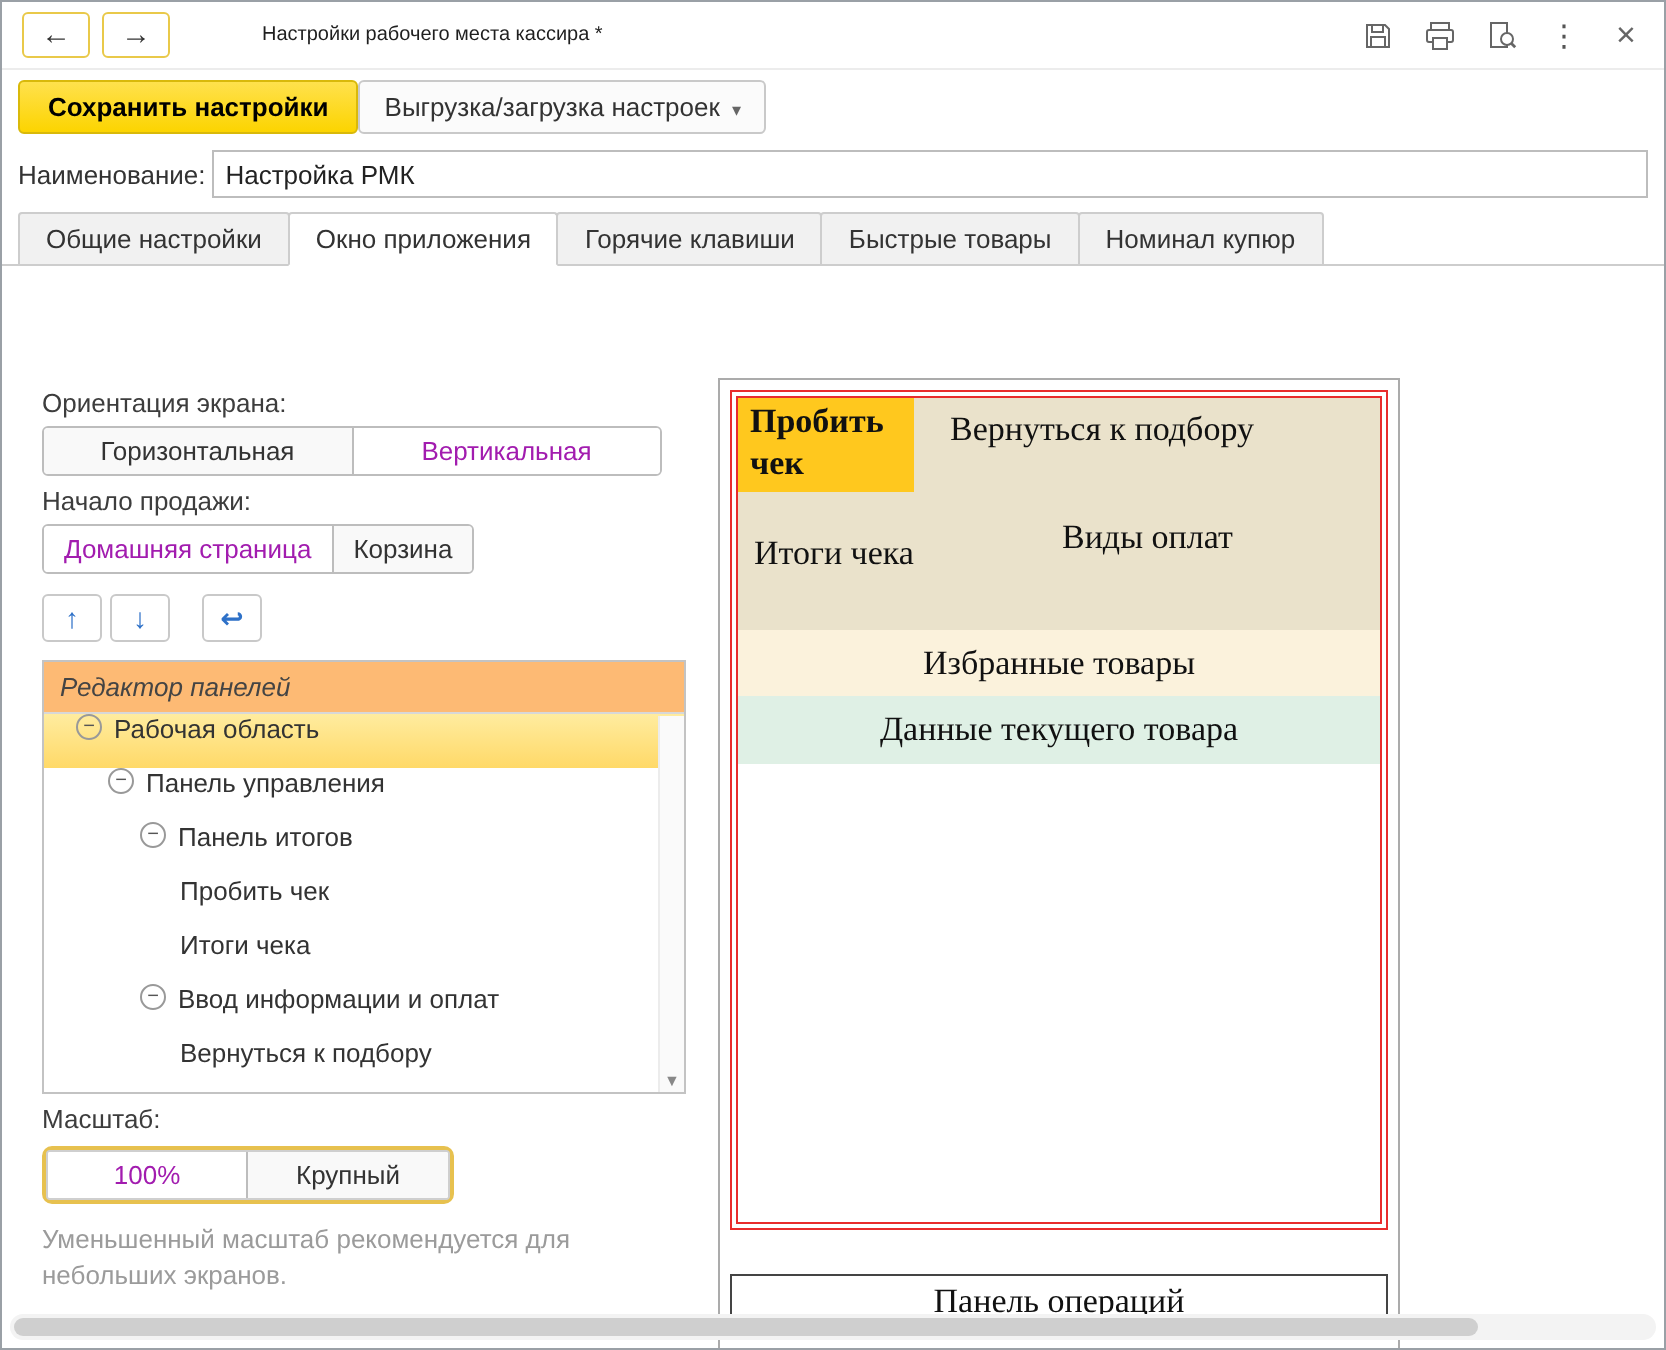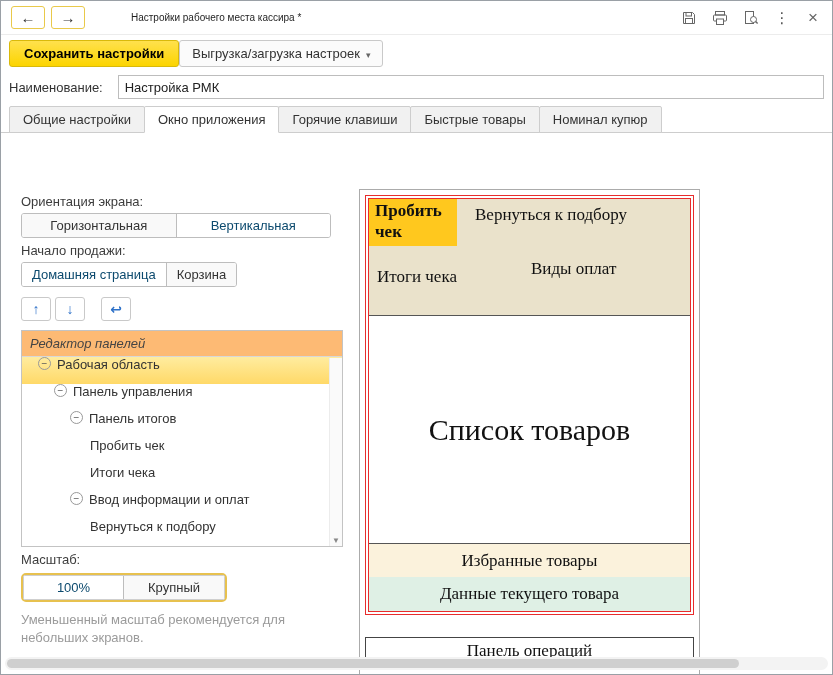--- a/index.html
+++ b/index.html
@@ -21,35 +21,35 @@
   .close-x { font-size:17px; color:#666; }
   
   .toolbar { display:flex; gap:0; padding:5px 8px 6px; align-items:center; }
   .btn-primary { background:linear-gradient(#ffe14d,#fcd400); border:1px solid #d9b90a; border-radius:3px;
     font-weight:bold; font-size:13px; padding:5px 14px; color:#000; cursor:pointer; font-family:inherit; }
   .btn { background:#fbfbfb; border:1px solid #c9c9c9; border-radius:3px; padding:5px 12px; color:#333;
     cursor:pointer; font-family:inherit; font-size:13px; }
   .btn .dd { font-size:9px; color:#666; margin-left:6px; }
   
   .field-row { display:flex; align-items:center; gap:3px; padding:2px 8px 7px; }
-  .text-input { flex:1; height:24px; border:1px solid #bdbdbd; padding:0 6px; font:inherit; color:#222;margin-left:12px; }
+  .text-input { flex:1; height:24px; border:1px solid #bdbdbd; padding:0 6px; font:inherit; color:#222; }
   
   .tabs { display:flex; padding:0 8px; border-bottom:1px solid #cdcdcd; align-items:flex-end; }
   .tab { padding:5px 13px 5px; border:1px solid #cdcdcd; background:#f1f1f1; color:#333;
     border-radius:2px 2px 0 0; margin-right:-1px; margin-bottom:-1px; cursor:pointer; position:relative; }
   .tab.active { background:#fff; border-bottom:1px solid #fff; z-index:2; }
   
   .content { display:flex; padding:20px; align-items:flex-start;margin-top:36px; }
   .left { width:324px; flex:none; }
   .label { margin:5px 0 4px; color:#3d3d3d; }
   .seg { display:flex; border:1px solid #bdbdbd; border-radius:3px; overflow:hidden; background:#fff; }
   .seg .opt { padding:4px 10px; text-align:center; border-right:1px solid #bdbdbd; color:#333;
     background:#f9f9f9; cursor:pointer; white-space:nowrap; }
   .seg .opt:last-child { border-right:none; }
-  .seg .opt.selected { color:#0c4a6e; background:#fff; }
+  .seg .opt.selected { color:#a21caf; background:#fff; }
   .seg.full { width:310px; } .seg.full .opt { flex:1; }
   .seg.inline { display:inline-flex; }
   .icon-btns { display:flex; align-items:center; margin:10px 0 9px; }
   .sq-btn { width:30px; height:24px; border:1px solid #c9c9c9; border-radius:3px; background:#fff;
     color:#2e71c8; font-weight:bold; font-size:14px; display:flex; align-items:center; justify-content:center;
     cursor:pointer; margin-right:4px; }
   .sq-btn.gap { margin-left:12px; }
   
   .tree { border:1px solid #c3c3c3; width:322px; background:#fff; position:relative; }
   .tree-header { background:#fdba74; border-bottom:1px solid #d8d8d8; padding:5px 8px; color:#444;font-style:italic; }
@@ -219,21 +219,20 @@
 
     <div class="preview-outer">
       <div class="red-frame">
         <div class="red-inner">
           <div class="pv-top">
             <div class="pv-yellow">Пробить чек</div>
             <div class="pv-return">Вернуться к подбору</div>
             <div class="pv-itogi">Итоги чека</div>
             <div class="pv-vidy">Виды оплат</div>
           </div>
-          <div class="pv-list">Список товаров</div>
           <div class="pv-fav">Избранные товары</div>
           <div class="pv-cur">Данные текущего товара</div>
         </div>
       </div>
       <div class="pv-ops">Панель операций</div>
     </div>
   </div>
 
   <div class="hscroll">
     <div class="hscroll-thumb"></div>

